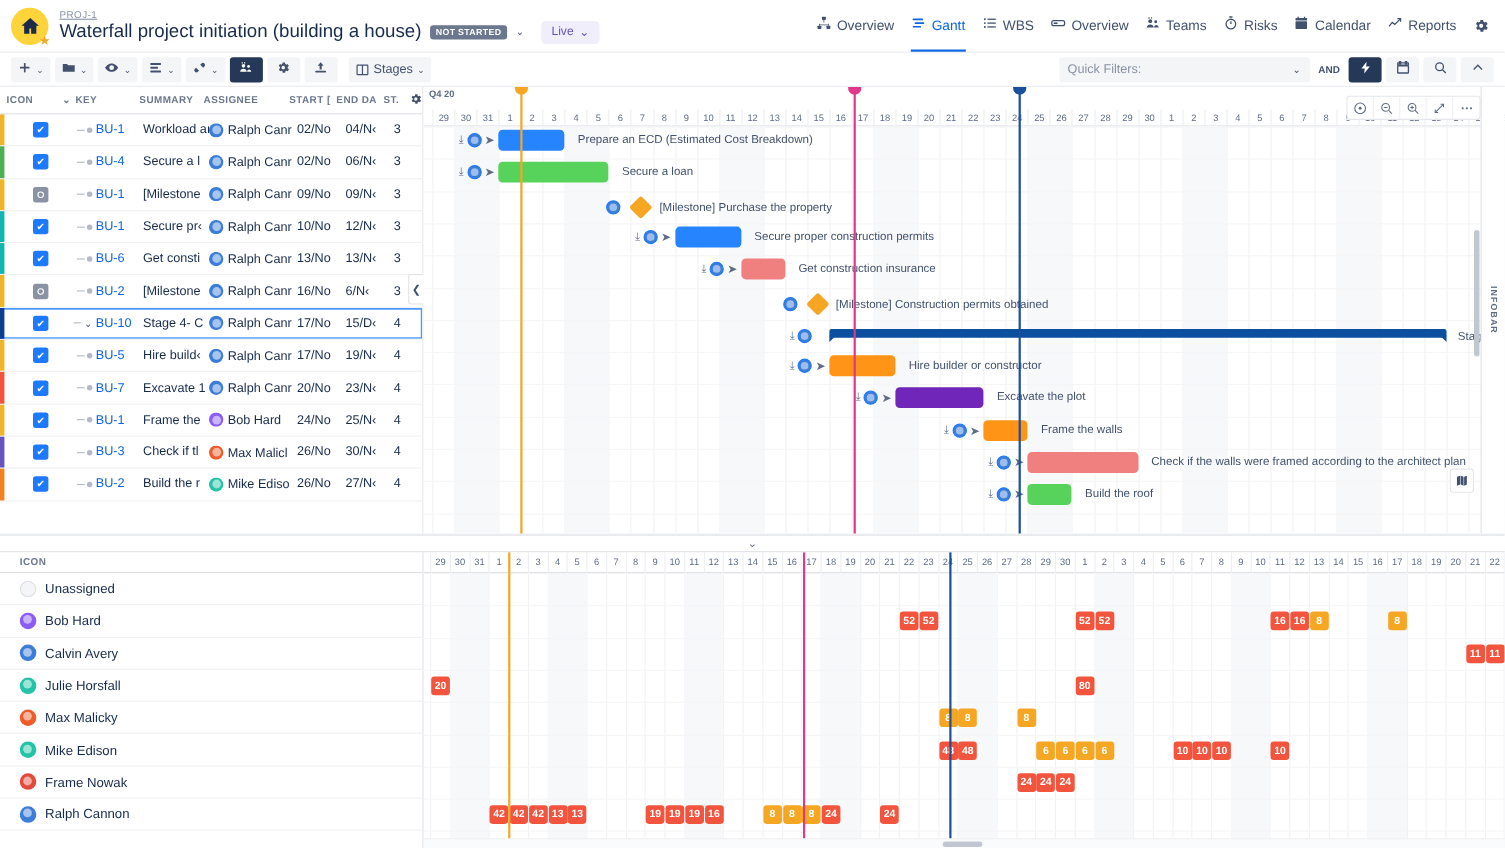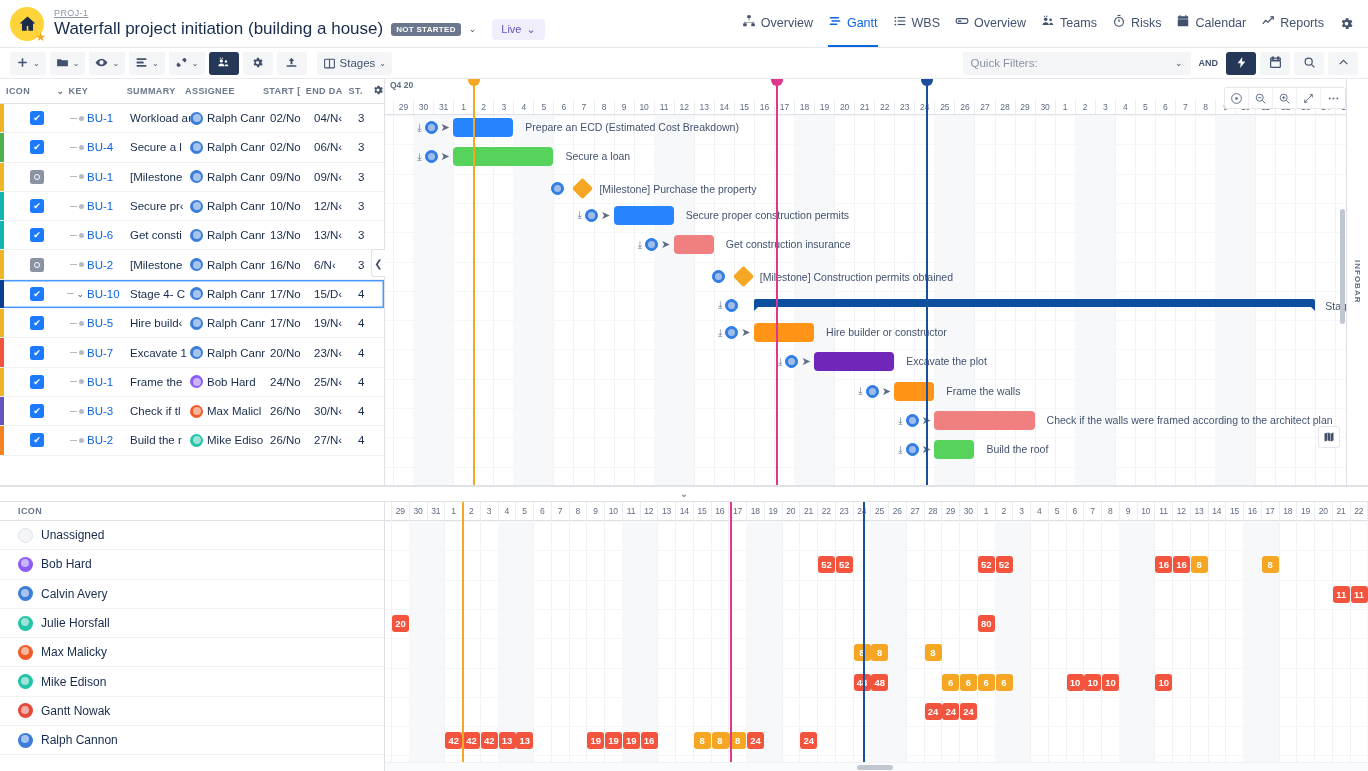--- a/index.html
+++ b/index.html
@@ -119,21 +119,21 @@
     display: flex; align-items: center; justify-content: center; color: #fff; font-size: 9px;
   }
   .chk.ms { background: #8993a4; border-radius: 2.5px; }
   .chk.ms i { display:block; width:6px; height:6px; border:1.5px solid #fff; border-radius:50%; }
   .c-key { width: 72px; display: flex; align-items: center; gap: 3px; color: #0c66e4; font-size: 11.5px; }
   .tree { width: 26px; display: flex; align-items: center; justify-content: flex-end; gap: 2px; color: #97a0af; }
   .tree .dash { width: 7px; height: 1px; background: #b3bac5; }
   .tree .dot { width: 5px; height: 5px; border-radius: 50%; background: #b3bac5; }
   .tree .exp { font-size: 9px; color: #42526e; }
   .c-sum { width: 60px; overflow: hidden; white-space: nowrap; }
-  .c-asg { width: 80px; display: flex; align-items: center; gap: 4px; overflow: hidden; white-space: nowrap; }
+  .c-asg { width: 80px; display: flex; align-items: flex-end; gap: 4px; overflow: hidden; white-space: nowrap; }
   .av { width: 13px; height: 13px; border-radius: 50%; flex: 0 0 13px; position: relative; overflow: hidden; }
   .av::after { content:""; position:absolute; left:2.5px; top:2.5px; width:8px; height:8px; border-radius:50%; background:rgba(255,255,255,.55); }
   .c-dt { width: 44px; overflow: hidden; white-space: nowrap; font-size: 11.5px; }
   .c-st { width: 22px; font-size: 11.5px; }
 
   .collapse-handle {
     position: absolute; right: -1px; top: 170px; width: 14px; height: 28px;
     background: #fff; border: 1px solid #dfe1e6; border-right: none;
     border-radius: 3px 0 0 3px; display: flex; align-items: center; justify-content: center;
     font-size: 10px; color: #42526e; z-index: 5; cursor: pointer;
@@ -1024,21 +1024,21 @@
             <div class="urow">
               <span class="av" style="background:#f05b28"></span>
               <span>Max Malicky</span>
             </div>
             <div class="urow">
               <span class="av" style="background:#22c3a6"></span>
               <span>Mike Edison</span>
             </div>
             <div class="urow">
               <span class="av" style="background:#e34a3a"></span>
-              <span>Gantt Nowak</span>
+              <span>Frame Nowak</span>
             </div>
             <div class="urow">
               <span class="av" style="background:#3b7dd8"></span>
               <span>Ralph Cannon</span>
             </div>
           </div>
       </div>
       <div class="wl-pane">
         <div class="wl-head" id="wl-head">
             <div class="wl-day" style="left:6px;width:17.75px">29</div>

